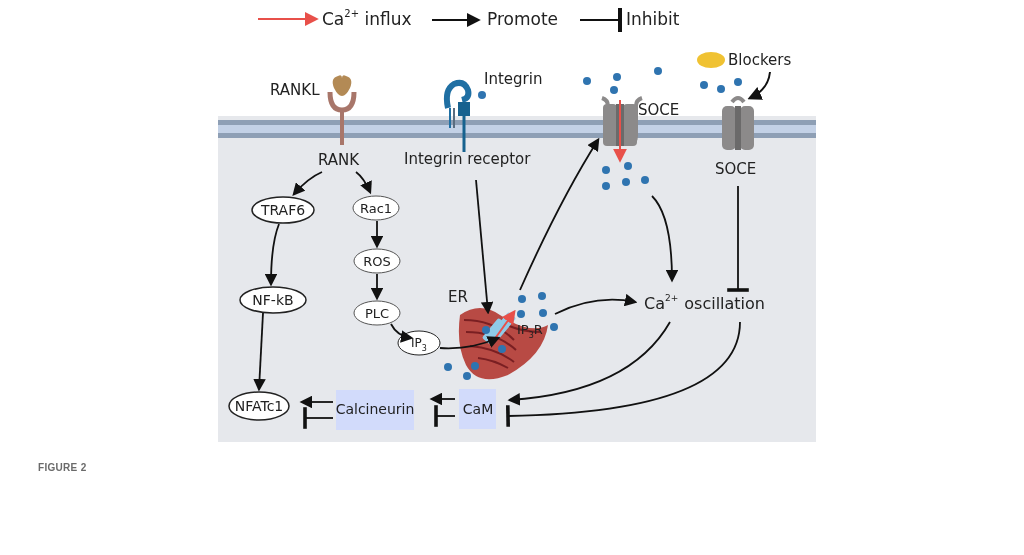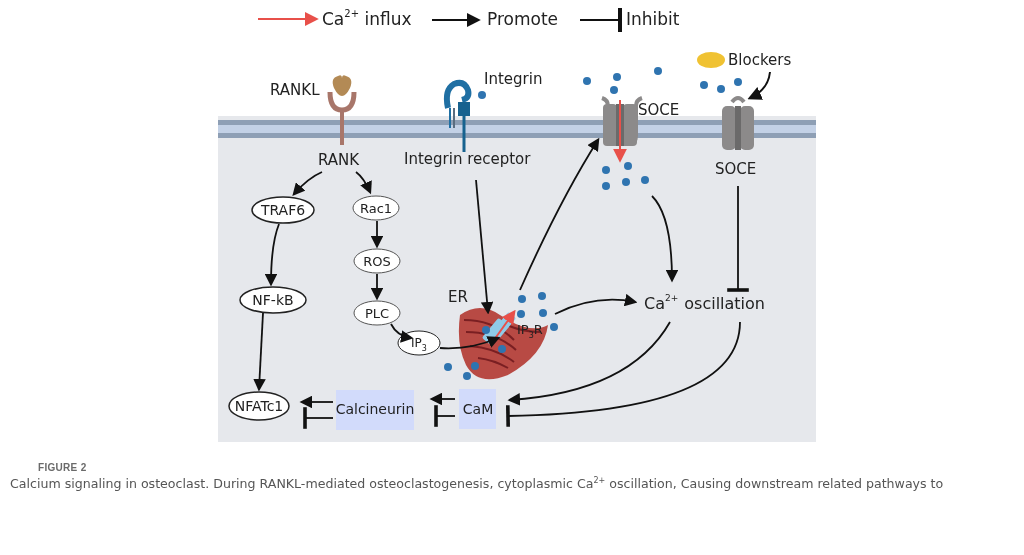--- a/index.html
+++ b/index.html
@@ -185,14 +185,13 @@
     <path d="M740,322 q0,90 -232,94" marker-end="url(#tbar)"></path>
     <path d="M455,399 L432,399" marker-end="url(#ah)"></path>
     <path d="M455,416 L436,416" marker-end="url(#tbar)"></path>
     <path d="M333,402 L302,402" marker-end="url(#ah)"></path>
     <path d="M333,418 L305,418" marker-end="url(#tbar)"></path>
   </g>
 </svg>
 
 <div class="cap-title">FIGURE 2</div>
 <div class="cap-body">
-  <div><span>Calcium signaling in osteoclast. During RANKL-mediated osteoclastogenesis, cytoplasmic Ca</span><sup>2+</sup><span> oscillation, Causing downstream related pathways to</span></div>
 </div>
 
 </body></html>

